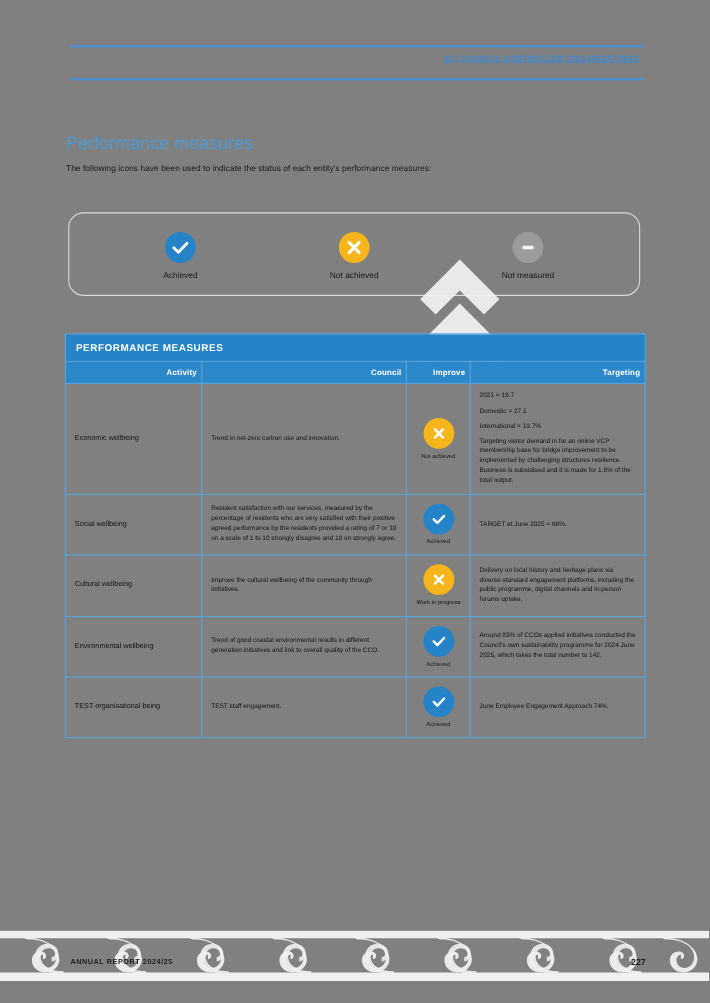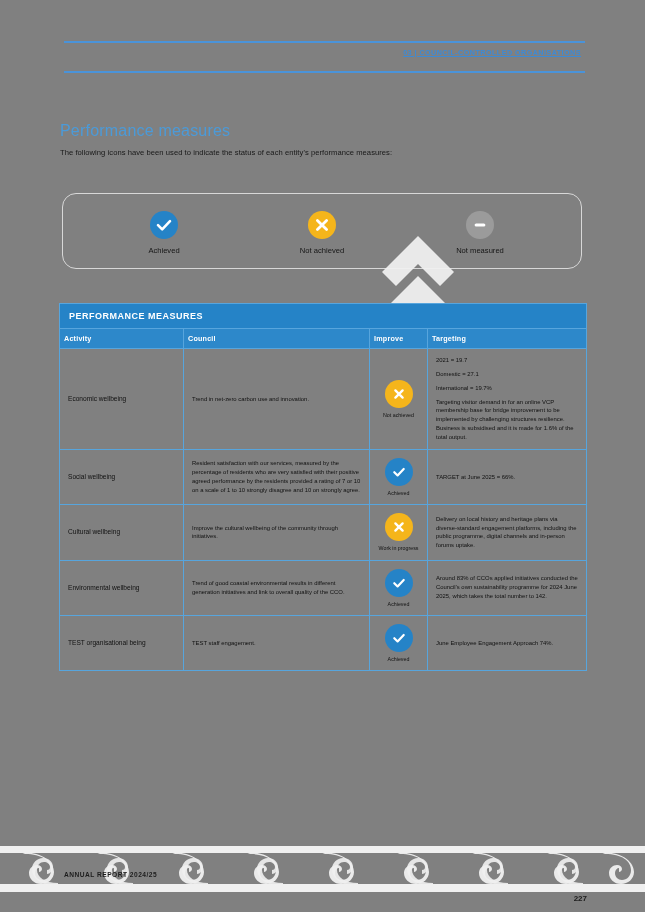--- a/index.html
+++ b/index.html
@@ -63,21 +63,21 @@
     position:absolute;left:59px;top:303px;width:527px;
     border-collapse:collapse;table-layout:fixed;
   }
   .tbl td,.tbl th{border:1px solid #57a5dd;box-sizing:border-box;}
   .band{
     background:#2583c7;color:#fff;font-size:9px;font-weight:bold;
     letter-spacing:.5px;padding:7px 9px;text-align:left;
   }
   .colhead{
     background:#2d88ca;color:#fff;font-size:7.2px;font-weight:bold;
-    text-align:left;padding:5px 4px;letter-spacing:.2px;margin-left:24px;
+    text-align:right;padding:5px 4px;letter-spacing:.2px;margin-left:24px;
   }
   .c-act{width:124px;}
   .c-tgt{width:186px;}
   .c-sta{width:58px;}
   .c-com{width:159px;}
 
   .cell{
     background:#808080;color:#111;font-size:5.9px;line-height:1.5;
     padding:7px 8px;vertical-align:middle;
   }
@@ -88,21 +88,21 @@
   .cmt p{margin:0 0 5px 0;}
   .cmt p:last-child{margin-bottom:0;}
 
   
   .foot-band{position:absolute;left:0;top:846px;width:645px;height:46px;overflow:hidden;}
   .foot-text{
     position:absolute;left:64px;top:871px;font-size:6.6px;
     letter-spacing:.5px;color:#1c1c1c;font-weight:bold;
   }
   .foot-page{
-    position:absolute;right:58px;top:894px;font-size:8px;
+    position:absolute;right:58px;top:870px;font-size:8px;
     color:#1c1c1c;font-weight:bold;
   }
 </style>
 </head>
 <body>
 
 <div class="page">
 
   <div class="hdr-rule top"></div>
   <div class="hdr-title">03 | COUNCIL-CONTROLLED ORGANISATIONS</div>

